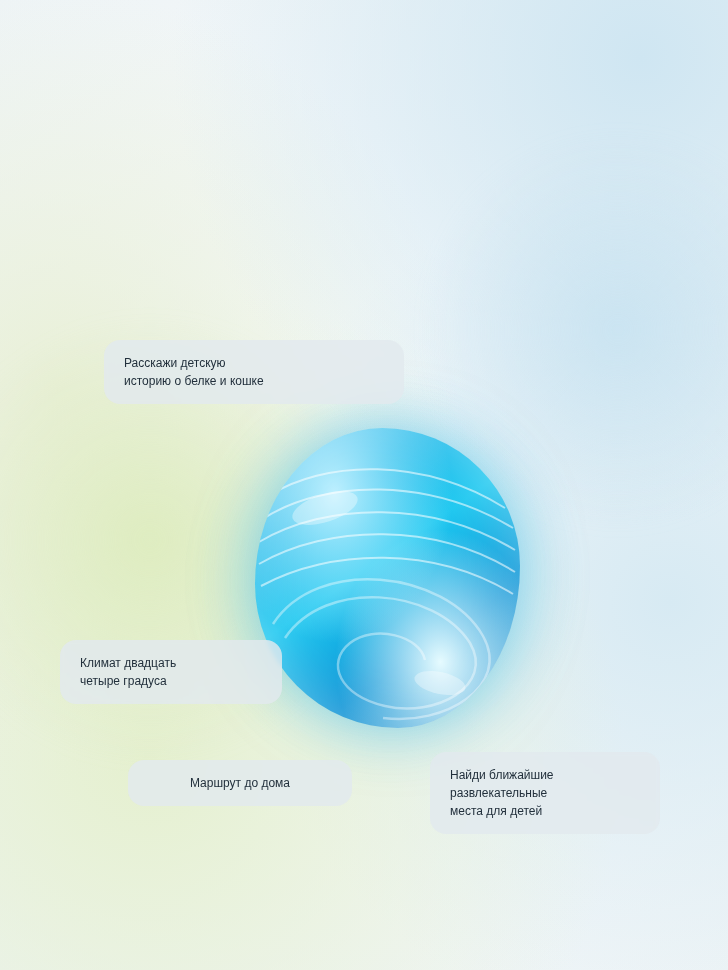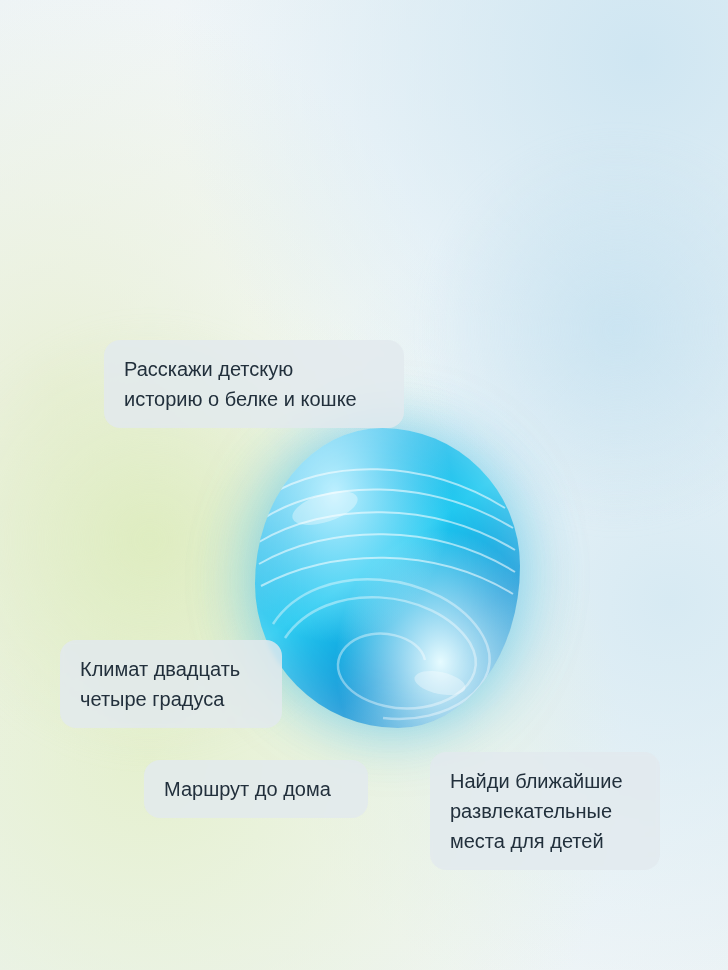--- a/index.html
+++ b/index.html
@@ -91,33 +91,33 @@
     position: absolute;
     inset: 0;
     width: 100%;
     height: 100%;
   }
   .bubble {
     position: absolute;
     background: rgba(226,233,238,0.82);
     border-radius: 16px;
     color: #22303c;
-    font-size: 20px;
+    font-size: 12px;
     line-height: 1.5;
     padding: 14px 20px;
     box-sizing: border-box;
     white-space: pre-line;
     backdrop-filter: blur(2px);
   }
   .b0 { left: 104px; top: 340px;  width: 300px; }
   .b1 { left: 460px; top: 408px;  width: 200px; }
   .b2 { left: 34px;  top: 494px;  width: 232px; }
   .b3 { left: 488px; top: 552px;  width: 206px; }
   .b4 { left: 60px;  top: 640px;  width: 222px; }
-  .b5 { left: 144px; top: 760px;  width: 224px; }
+  .b5 { left: 128px; top: 760px;  width: 224px; text-align: center; }
   .b6 { left: 430px; top: 752px;  width: 230px; }
 </style>
 </head>
 <body>
 
 <div class="poster">
 
   <div class="glow-left"></div>
   <div class="glow-right"></div>
 

